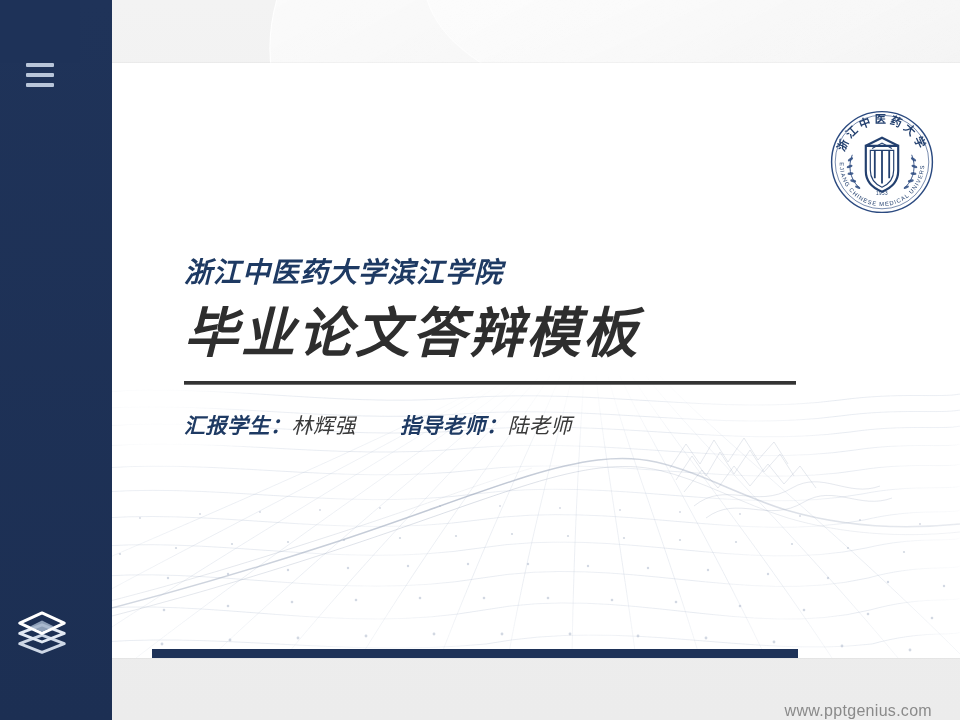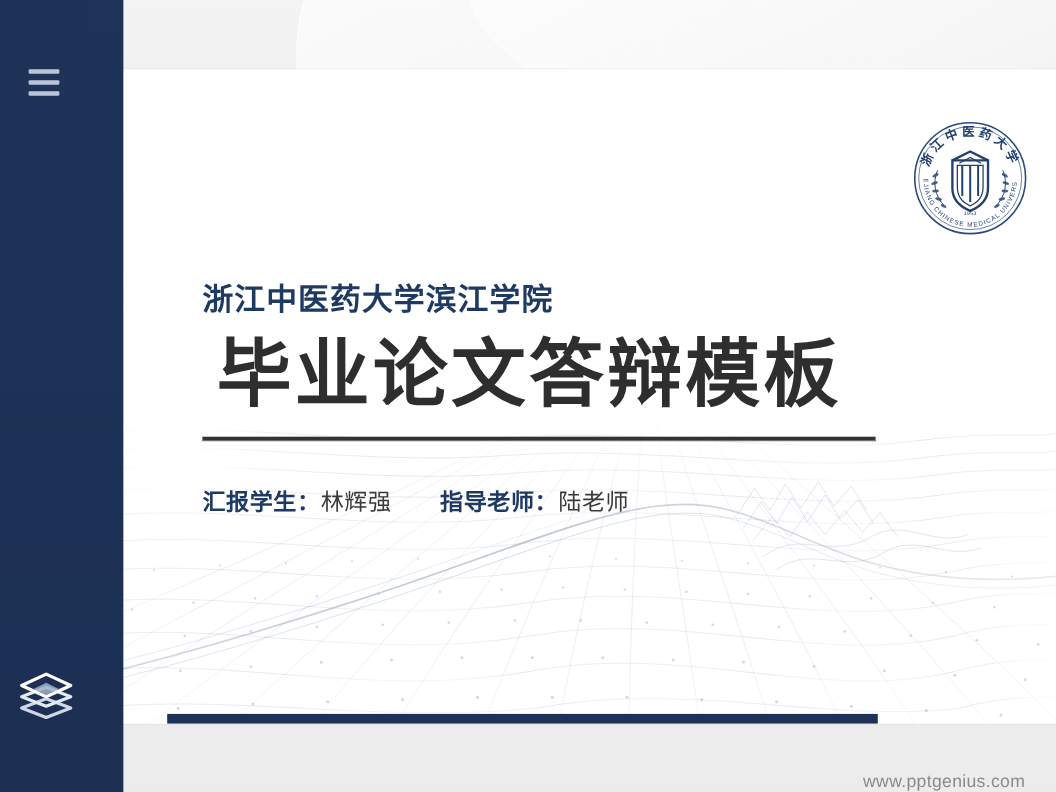--- a/index.html
+++ b/index.html
@@ -127,52 +127,53 @@
     width: 108px;
     height: 108px;
   }
 
   
   #title-block {
     position: absolute;
     left: 104px;
     top: 195px;
     width: 700px;
+    font-style: italic;
   }
 
   #subtitle {
     font-size: 28px;
     font-weight: bold;
     color: #1e3a63;
     letter-spacing: 1px;
     line-height: 1.1;
     margin: 0 0 14px 0;
     white-space: nowrap;
   }
 
   #main-title {
-    font-size: 68px;
+    font-size: 54px;
     font-weight: bold;
     color: #2e2e2e;
     letter-spacing: 3px;
     line-height: 1.12;
-    margin: 13px;
+    margin: 0;
     white-space: nowrap;
   }
 
   #title-rule {
     margin: 18px 0 0 0;
     width: 612px;
     height: 3px;
     background: #333333;
     border-bottom: 1px solid #6f6f6f;
   }
 
   #byline {
-    margin-top: 44px;
+    margin-top: 28px;
     font-size: 21px;
     line-height: 1.2;
     white-space: nowrap;
   }
   .byline-label {
     font-weight: bold;
     color: #1e3a63;
     letter-spacing: 0.5px;
   }
   .byline-value {

